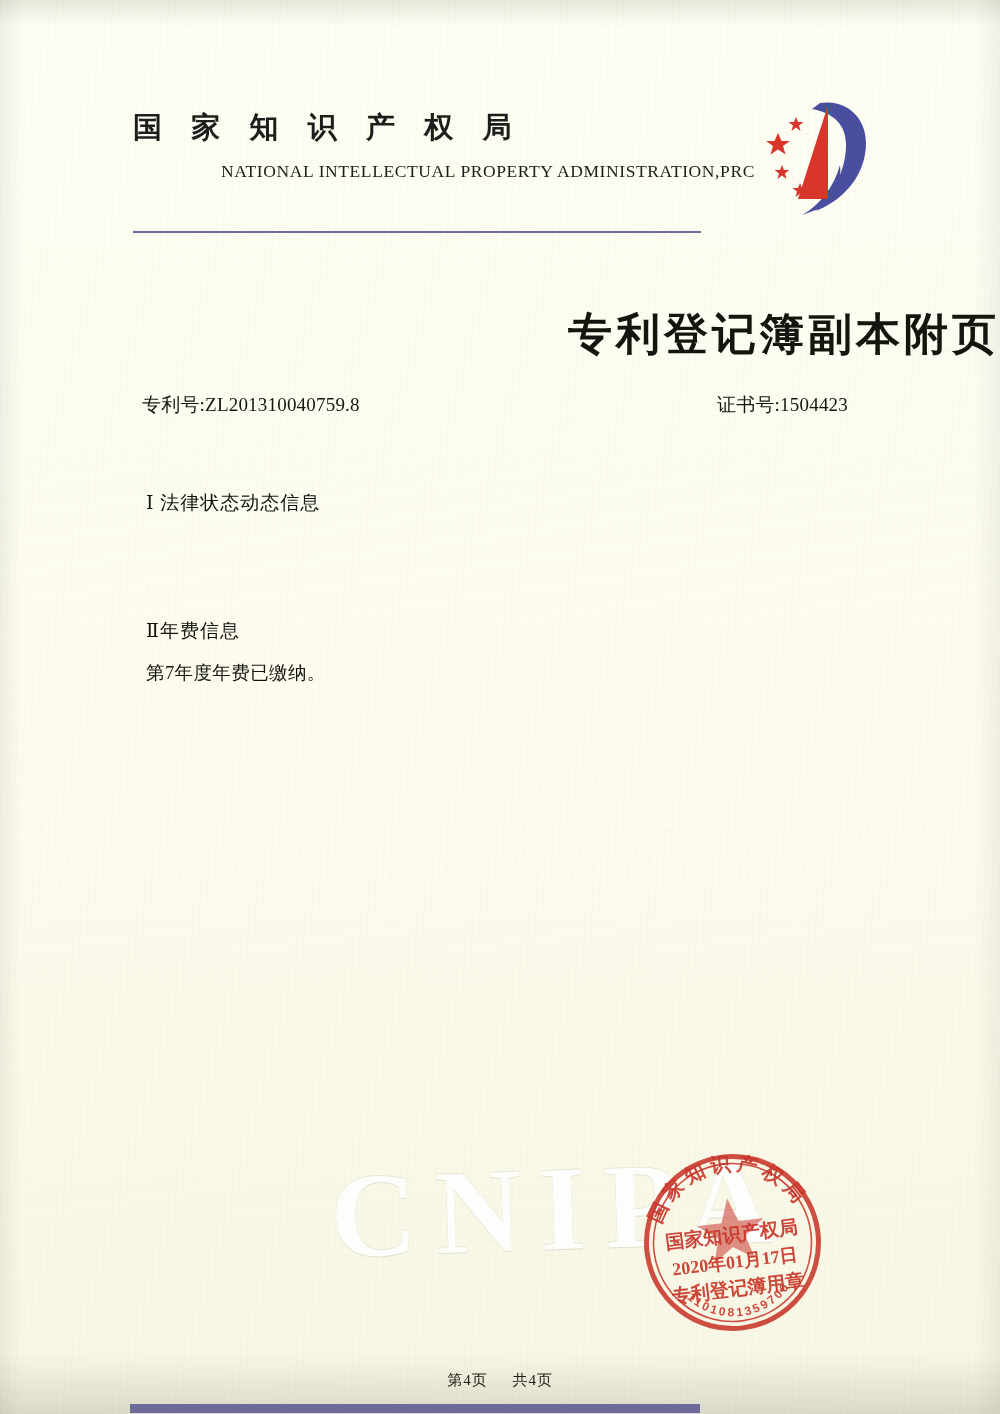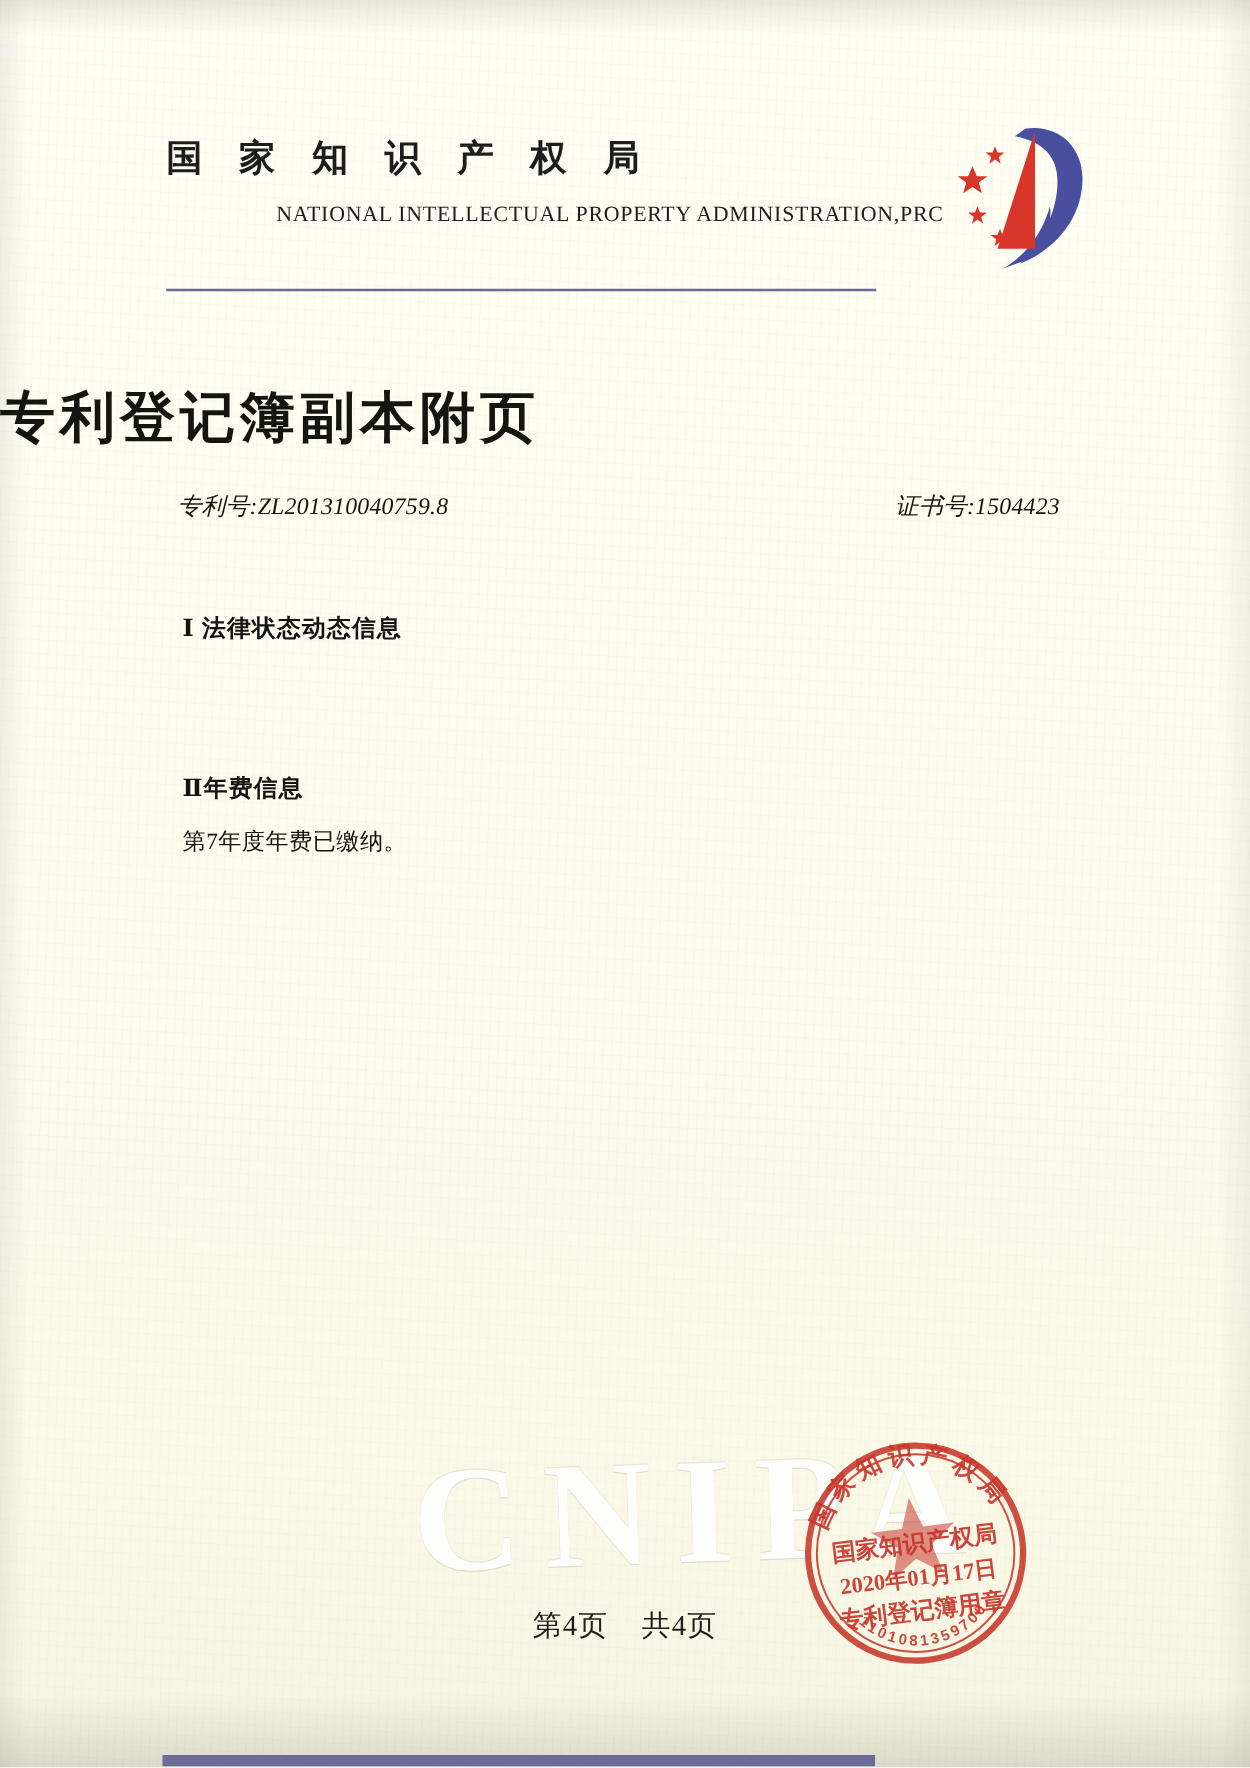--- a/index.html
+++ b/index.html
@@ -88,52 +88,52 @@
     height: 125px;
   }
   .emblem svg { display:block; }
 
   
   .doc-title {
     position: absolute;
     left: 0;
     top: 305px;
     width: 1000px;
-    text-align: left;
+    text-align: right;
     font-family: "Liberation Serif", "DejaVu Serif", serif;
     font-size: 44px;
     font-weight: 700;
     letter-spacing: 4px;
     color: #15150f;
   }
 
   
   .id-row {
     position: absolute;
     left: 142px;
     top: 392px;
     width: 706px;
     display: flex;
     justify-content: space-between;
     font-size: 19px;
     color: #16160f;
     letter-spacing: 0.2px;
   }
-  .id-row .k { white-space: nowrap; font-style: italic; }
+  .id-row .k { white-space: nowrap; }
 
   
   .section {
     position: absolute;
     left: 146px;
     width: 700px;
     color: #14140e;
   }
   .sec-heading {
     font-size: 19px;
-    font-weight: 700;
+    font-weight: 400;
     letter-spacing: 1px;
   }
   .sec-body {
     margin-top: 16px;
     font-size: 18.5px;
     letter-spacing: 0.4px;
   }
   #sec1 { top: 490px; }
   #sec2 { top: 618px; }
   #sec3 { top: 740px; }
@@ -162,24 +162,24 @@
     height: 205px;
     transform: rotate(-7deg);
     pointer-events: none;
   }
   .seal svg { display: block; }
 
   
   .page-footer {
     position: absolute;
     left: 0;
-    top: 1285px;
+    top: 1371px;
     width: 1000px;
     text-align: center;
-    font-size: 23px;
+    font-size: 15px;
     color: #20201a;
     letter-spacing: 1px;
   }
   .page-footer span { margin: 0 10px; }
 
   
   .bottom-bar {
     position: absolute;
     left: 130px;
     top: 1404px;

